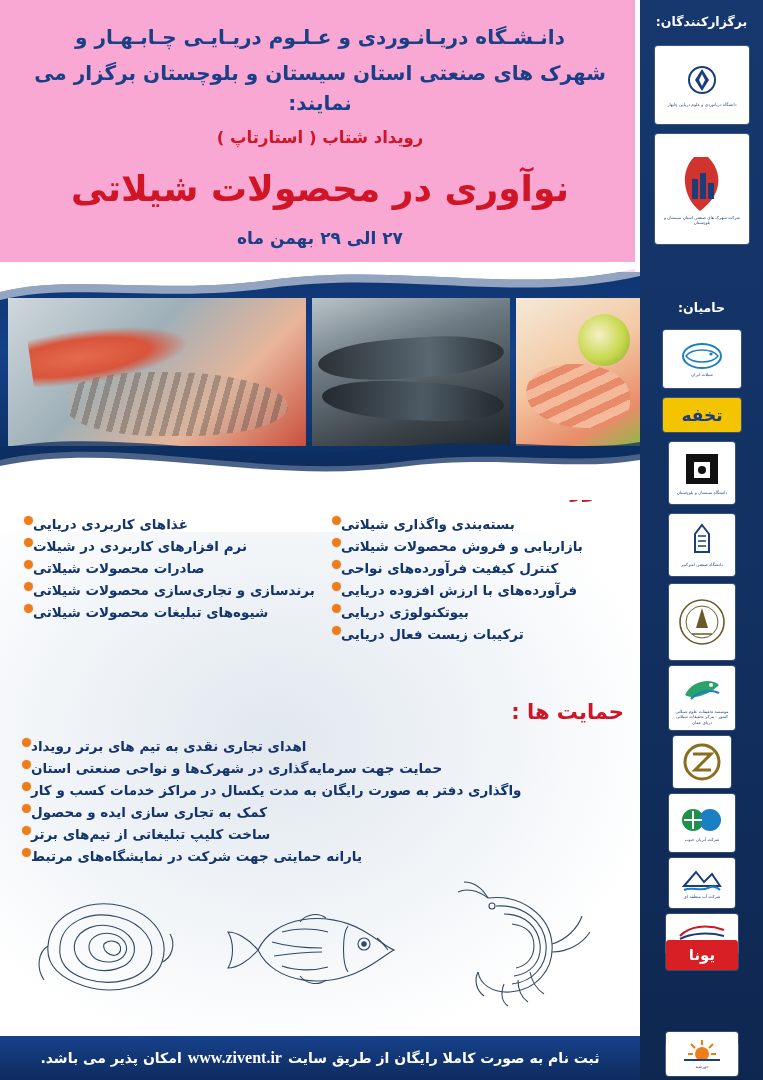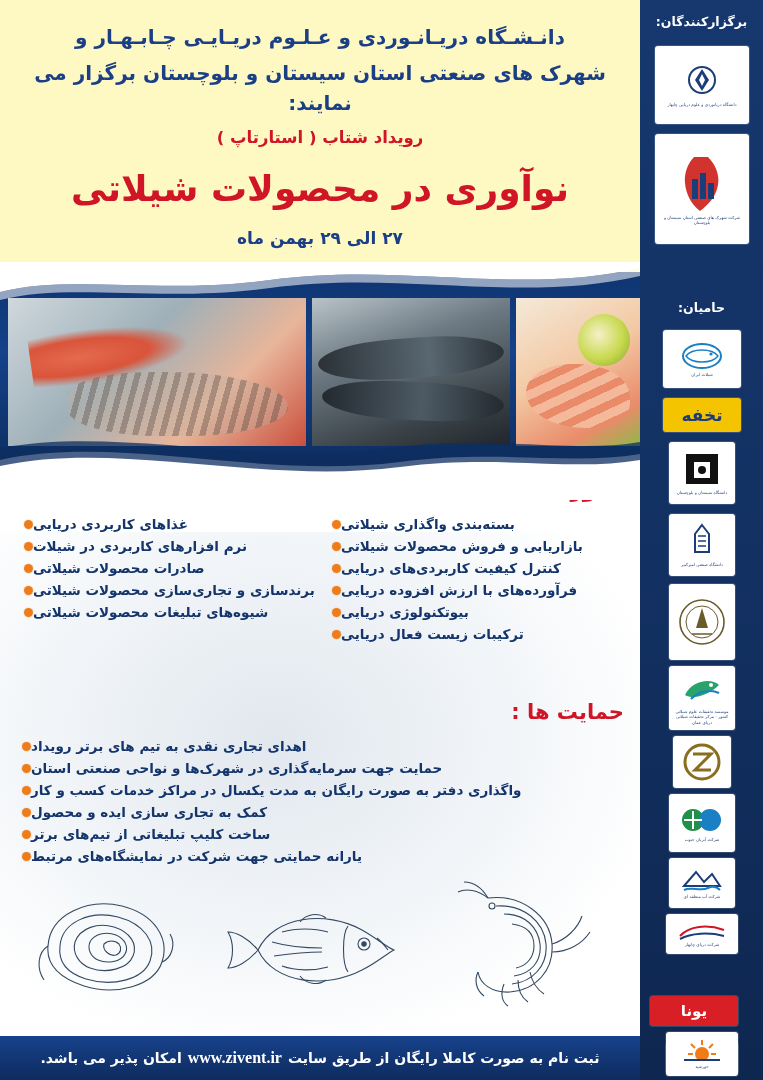--- a/index.html
+++ b/index.html
@@ -30,21 +30,21 @@
     position:absolute;right:14px;background:#ffffff;border-radius:3px;
     display:flex;justify-content:center;overflow:hidden;
     box-shadow:0 0 0 1px rgba(255,255,255,.15);
   }
   .logo-inner{display:flex;flex-direction:column;align-items:center;justify-content:center;
     width:100%;height:100%;}
   .logo-cap{font-size:4.2px;color:#1b3d7a;text-align:center;line-height:1.25;padding:0 2px;}
 
   
   .header{
-    position:absolute;top:0;left:0;width:748px;height:272px;background:#fef9c3;
+    position:absolute;top:0;left:0;width:635px;height:272px;background:#f9a8d4;
     z-index:2;
   }
   .hdr-line{
     color:#1b3f86;font-weight:bold;text-align:center;line-height:1.5;
     font-size:20px;letter-spacing:-0.2px;
   }
   .hdr-l1{position:absolute;top:22px;left:0;width:640px;}
   .hdr-l2{position:absolute;top:58px;left:0;width:640px;}
   .hdr-event{
     position:absolute;top:128px;left:0;width:640px;text-align:center;
@@ -110,21 +110,21 @@
     z-index:0;
   }
   .sec-title{
     position:absolute;color:#cf1526;font-weight:bold;font-size:21px;text-align:right;z-index:2;
   }
   #axes-title{top:6px;right:16px;}
   #support-title{top:228px;right:16px;}
 
   .bullets{position:absolute;z-index:2;}
   .bullet-row{
-    display:flex;align-items:center;justify-content:flex-start;flex-direction:row-reverse;
+    display:flex;align-items:flex-start;justify-content:flex-start;flex-direction:row-reverse;
     margin-bottom:6px;
   }
   .dot{
     width:9px;height:9px;border-radius:50%;background:#f07c18;flex:0 0 auto;margin-left:8px;
     box-shadow:0 0 0 1px rgba(0,0,0,.05);
   }
   .btxt{color:#14356b;font-size:13.5px;font-weight:bold;white-space:nowrap;}
 
   #axes-right{top:44px;right:16px;width:300px;}
   #axes-left{top:44px;right:318px;width:306px;}
@@ -185,21 +185,21 @@
       <div class="bullet-row">
         <span class="dot"></span>
         <span class="btxt">بسته‌بندی واگذاری شیلاتی</span>
       </div>
       <div class="bullet-row">
         <span class="dot"></span>
         <span class="btxt">بازاریابی و فروش محصولات شیلاتی</span>
       </div>
       <div class="bullet-row">
         <span class="dot"></span>
-        <span class="btxt">کنترل کیفیت کاربردی‌های دریایی</span>
+        <span class="btxt">کنترل کیفیت فرآورده‌های نواحی</span>
       </div>
       <div class="bullet-row">
         <span class="dot"></span>
         <span class="btxt">فرآورده‌های با ارزش افزوده دریایی</span>
       </div>
       <div class="bullet-row">
         <span class="dot"></span>
         <span class="btxt">بیوتکنولوژی دریایی</span>
       </div>
       <div class="bullet-row">
@@ -436,21 +436,21 @@
     <div class="logo-box" style="top:914px;width:72px;height:40px;right:25px;">
       <div class="logo-inner">
         <svg width="50" height="22" viewBox="0 0 50 22">
           <path d="M3 16 C12 6 30 4 47 10" fill="none" stroke="#cf1526" stroke-width="2"></path>
           <path d="M3 19 C14 13 32 12 47 16" fill="none" stroke="#1b3d7a" stroke-width="2"></path>
         </svg>
         <div class="logo-cap">شرکت دریای چابهار</div>
       </div>
     </div>
 
-    <div class="logo-box" style="top:996px;width:88px;height:30px;right:25px;background:#d81f26;">
+    <div class="logo-box" style="top:940px;width:72px;height:30px;right:25px;background:#d81f26;">
       <div class="logo-inner">
         <span style="font-size:15px;font-weight:bold;color:#ffffff;">یونا</span>
       </div>
     </div>
 
     <div class="logo-box" style="top:1043px;width:72px;height:30px;right:25px;background:#cf1526;">
       <div class="logo-inner">
         <span style="font-size:14px;font-weight:bold;color:#ffffff;font-family:'Liberation Serif',serif;">Calisto</span>
       </div>
     </div>

